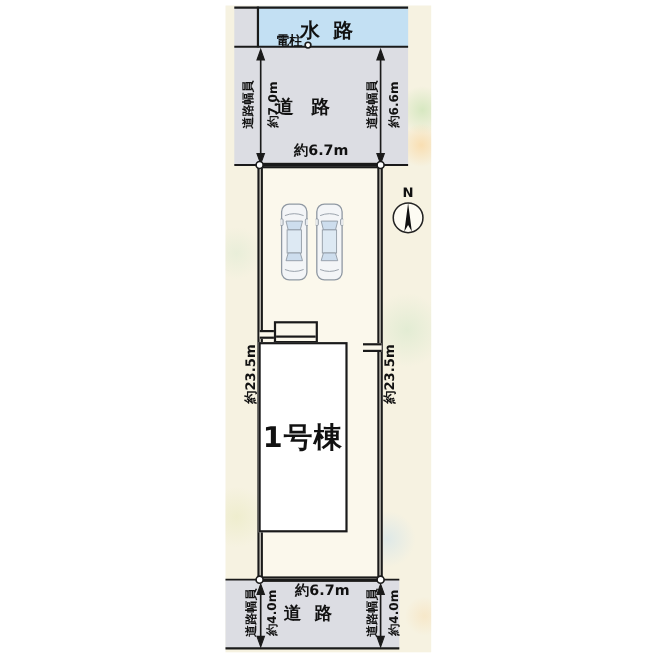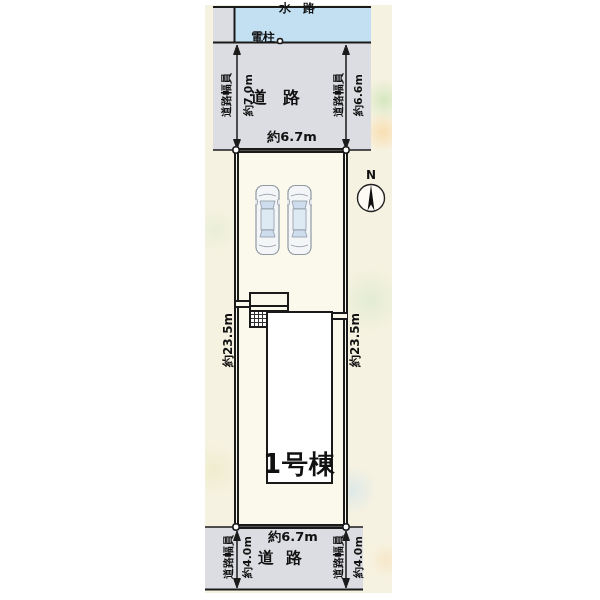--- a/index.html
+++ b/index.html
@@ -25,24 +25,24 @@
     background: var(--water, #c3e0f3);
   }
 
   .lot {
     position: absolute; left: 234px; top: 148px; width: 114px; height: 381px;
     background: var(--lot_fill, #fbf8ec);
     border: 5px double var(--line, #1a1a1a);
   }
 
   .building {
-    position: absolute; left: 266px; top: 311px; width: 67px; height: 173px;
+    position: absolute; left: 235px; top: 311px; width: 81px; height: 173px;
     background: var(--building_fill, #ffffff);
     border: 2px solid var(--line, #1a1a1a);
-    display: flex; align-items: flex-end; justify-content: center;
+    display: flex; align-items: center; justify-content: center;
   }
   .building-label { font-size: 26px; font-weight: bold; color: #111; letter-spacing: 1px; white-space: nowrap; }
 
   .porch-top {
     position: absolute; left: 249px; top: 292px; width: 40px; height: 20px;
     background: var(--lot_fill, #fbf8ec); border: 2px solid var(--line, #1a1a1a);
   }
   .porch-top::after {
     content: ""; position: absolute; left: 0; right: 0; bottom: 3px;
     border-top: 2px solid var(--line, #1a1a1a);
@@ -167,21 +167,21 @@
     </g>
 
     <circle cx="280" cy="41" r="2.6" fill="#ffffff" stroke="#1a1a1a" stroke-width="1.5"></circle>
 
     <g>
       <circle cx="371" cy="198" r="13.5" fill="#fdfbf3" stroke="#222" stroke-width="1.4"></circle>
       <polygon points="371,184.5 367.6,210.5 371,204.5 374.4,210.5" fill="#111"></polygon>
     </g>
   </svg>
 
-  <div class="ctext" style="left:303px; top:8px; font-size:12px; letter-spacing:12px;">水路</div>
+  <div class="ctext" style="left:303px; top:28px; font-size:18px; letter-spacing:12px;">水路</div>
   <div class="ctext" style="left:263px; top:37px; font-size:12px;">電柱</div>
 
   <div class="vtext" style="left:226px; top:95px; font-size:11px;">道路幅員</div>
   <div class="vtext" style="left:248px; top:95px; font-size:11px;">約7.0m</div>
   <div class="ctext" style="left:283px; top:97px; font-size:17px; letter-spacing:16px;">道路</div>
   <div class="vtext" style="left:338px; top:95px; font-size:11px;">道路幅員</div>
   <div class="vtext" style="left:358px; top:95px; font-size:11px;">約6.6m</div>
   <div class="ctext" style="left:292px; top:137px; font-size:13px;">約6.7m</div>
 
   <div class="ctext" style="left:371px; top:175px; font-size:12px;">N</div>

